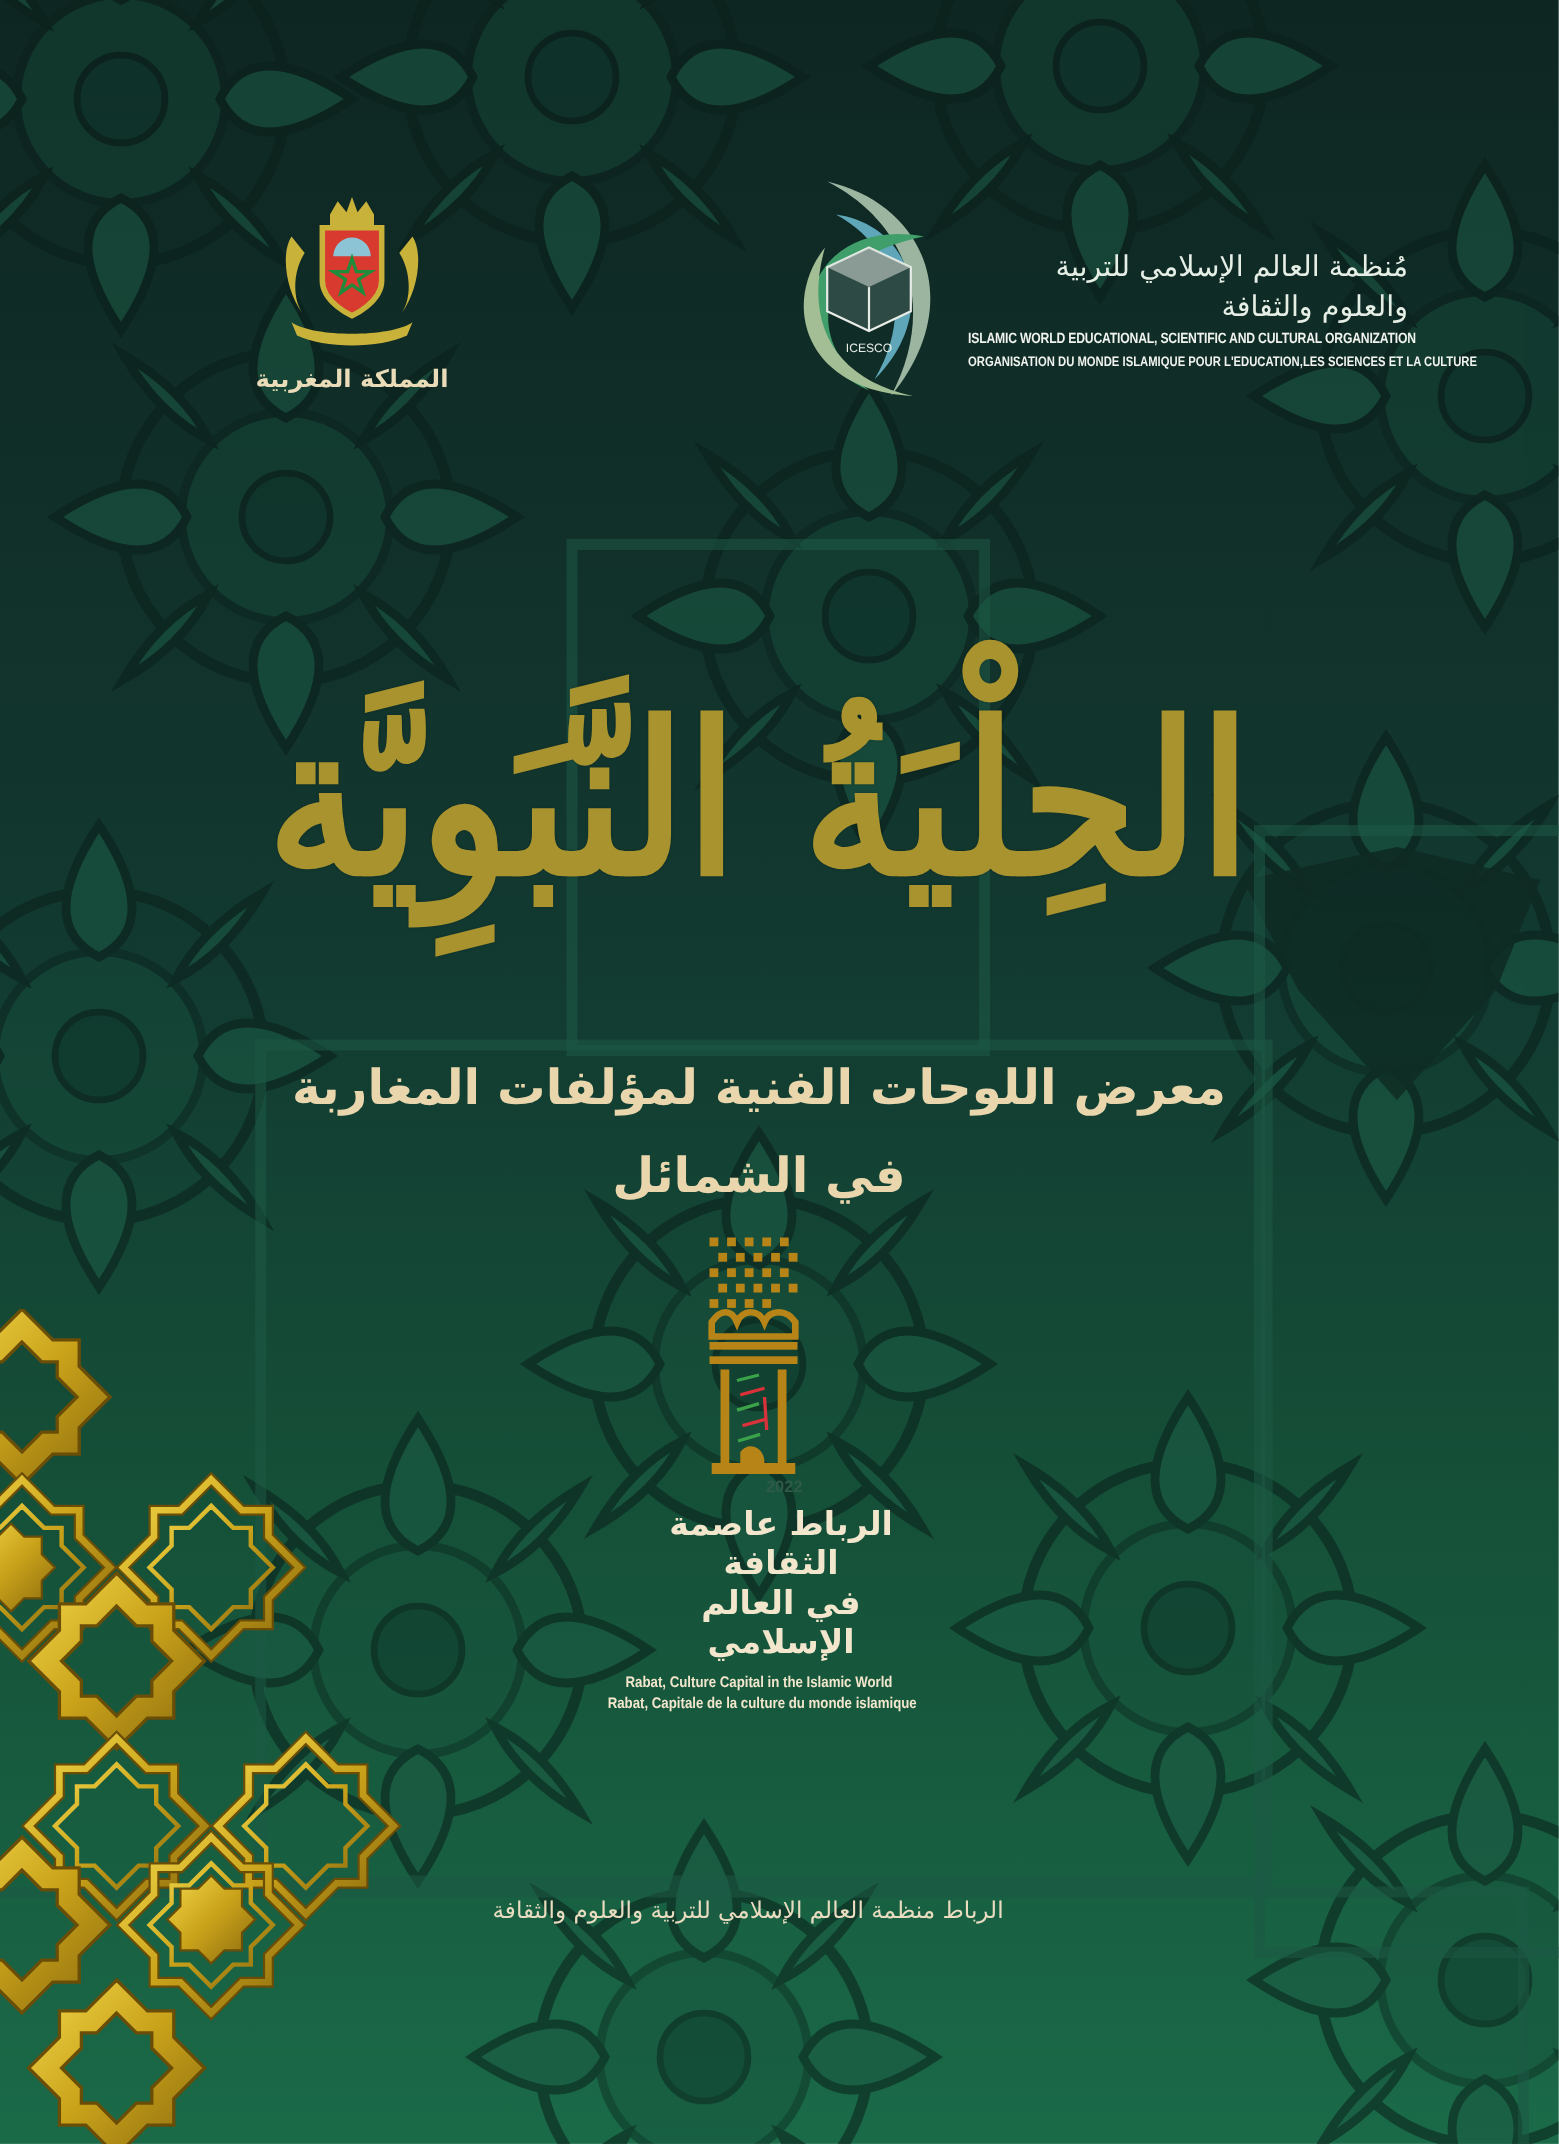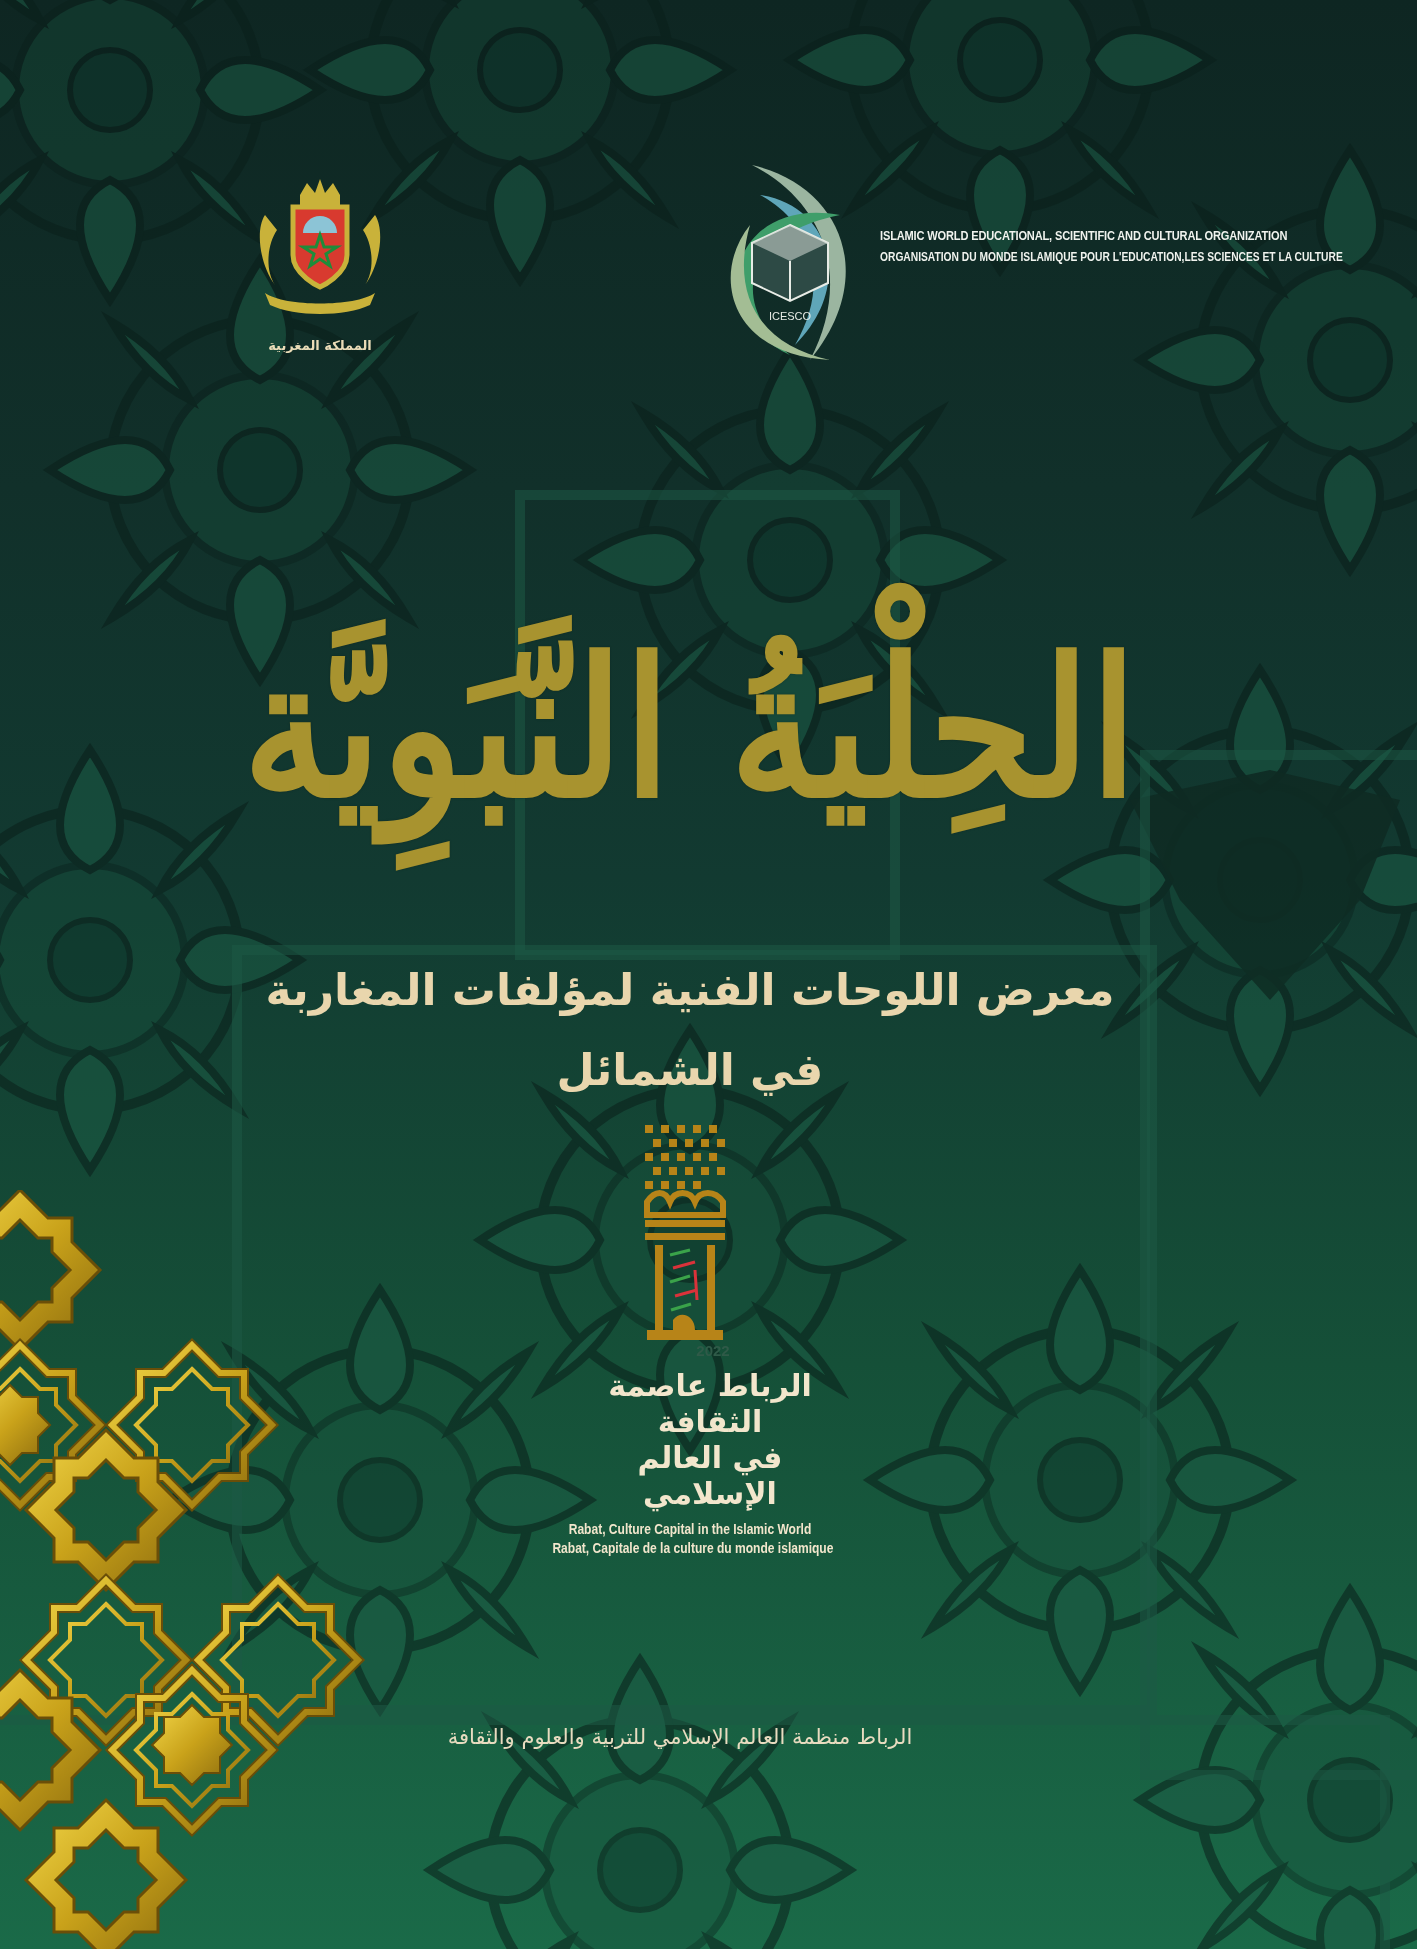--- a/index.html
+++ b/index.html
@@ -7,21 +7,21 @@
     background:linear-gradient(180deg,#0e2622 0%,#11302a 25%,#123a31 45%,#155038 70%,#1a6a48 100%);
     font-family:"DejaVu Sans",sans-serif;}
   .layer{position:absolute;left:0;top:0;width:1417px;height:1949px;}
   .pattern{opacity:.55;}
   .frame{position:absolute;border:10px solid rgba(30,90,70,.55);box-sizing:border-box;}
   .rtl{direction:rtl;unicode-bidi:isolate;}
   .cream{color:#eadcb8;}
   
   #ministry{position:absolute;left:180px;top:175px;width:280px;text-align:center;}
   #ministry .crest{width:150px;height:145px;margin:0 auto;}
-  #ministry .l1{font-size:13px;font-weight:bold;margin-top:10px;line-height:24px;}
+  #ministry .l1{font-size:22px;font-weight:bold;margin-top:10px;line-height:24px;}
   #ministry .l2{font-size:17px;font-weight:bold;line-height:24px;}
   
   #icesco-logo{position:absolute;left:690px;top:155px;width:200px;height:215px;}
   #icesco-text{position:absolute;left:880px;top:225px;width:400px;}
   #icesco-text .ar{font-family:"DejaVu Serif",serif;font-size:26px;color:#e6efe6;text-align:right;line-height:36px;}
   #icesco-text .en{font-family:"Liberation Sans",sans-serif;font-weight:bold;font-size:13.5px;color:#f0f3ee;letter-spacing:-.2px;white-space:nowrap;line-height:22px;transform:scaleX(.82);transform-origin:left;}
   #icesco-text .fr{font-family:"Liberation Sans",sans-serif;font-weight:bold;font-size:12.5px;color:#f0f3ee;white-space:nowrap;line-height:20px;transform:scaleX(.82);transform-origin:left;}
   
   #title{position:absolute;left:240px;top:560px;width:900px;height:380px;text-align:center;
     font-family:"DejaVu Serif",serif;font-size:170px;font-weight:bold;line-height:340px;color:#a8932f;
@@ -91,20 +91,21 @@
   <path d="M70,40 C140,50 165,130 105,190 C140,130 125,70 70,40Z" fill="#5fa6b9"></path>
   <path d="M150,60 C40,40 10,160 100,200 C40,150 50,80 150,60Z" fill="#3f9e6a"></path>
   <path d="M140,205 C40,200 20,120 60,70 C40,140 70,190 140,205Z" fill="#a3bd94"></path>
   <polygon points="100,70 138,88 138,128 100,146 62,128 62,88" fill="#2d4a45" stroke="#e8ece6" stroke-width="2"></polygon>
   <polygon points="100,70 138,88 100,106 62,88" fill="#c8d2cc" opacity=".6"></polygon>
   <line x1="100" y1="106" x2="100" y2="146" stroke="#e8ece6" stroke-width="2"></line>
   <text x="100" y="165" font-size="11" fill="#e8ece6" text-anchor="middle" font-family="Liberation Sans, sans-serif">ICESCO</text>
 </svg>
 
 <div id="icesco-text">
+  <div class="ar rtl">مُنظمة العالم الإسلامي للتربية والعلوم والثقافة</div>
   <div class="en">ISLAMIC WORLD EDUCATIONAL, SCIENTIFIC AND CULTURAL ORGANIZATION</div>
   <div class="fr">ORGANISATION DU MONDE ISLAMIQUE POUR L'EDUCATION,LES SCIENCES ET LA CULTURE</div>
 </div>
 
 <div id="title" class="rtl">الحِلْيَةُ النَّبَوِيَّة</div>
 <div id="subtitle" class="rtl">معرض اللوحات الفنية لمؤلفات المغاربة في الشمائل</div>
 
 <svg id="rabat-emblem" viewBox="0 0 100 240" xmlns="http://www.w3.org/2000/svg">
   <g fill="#b78418">
     <rect x="10" y="5" width="8" height="8"></rect>

